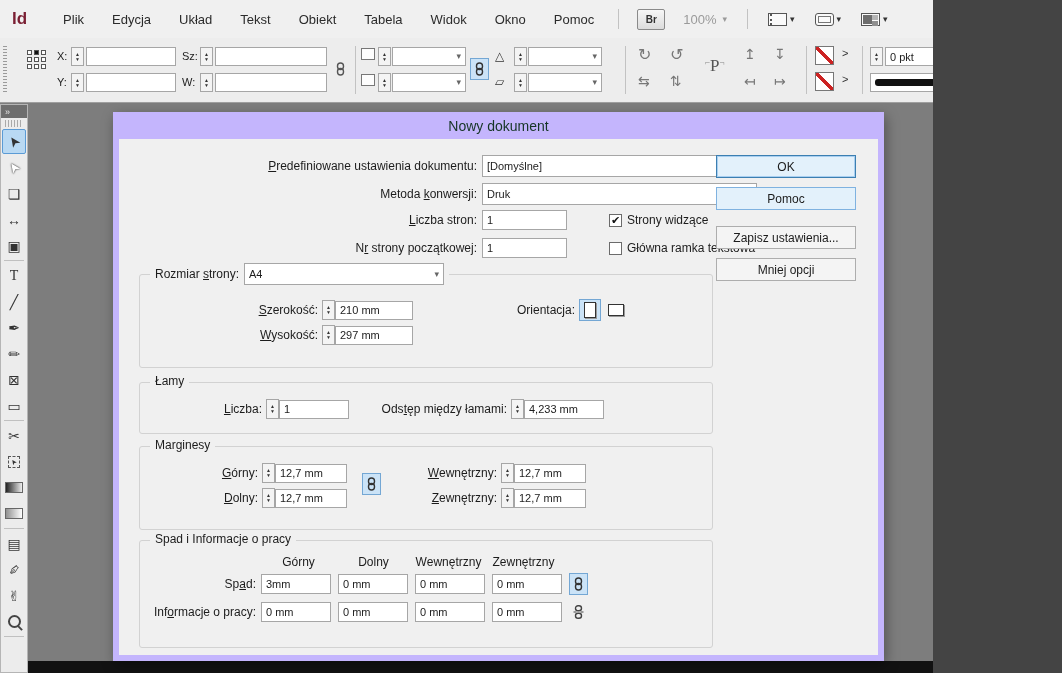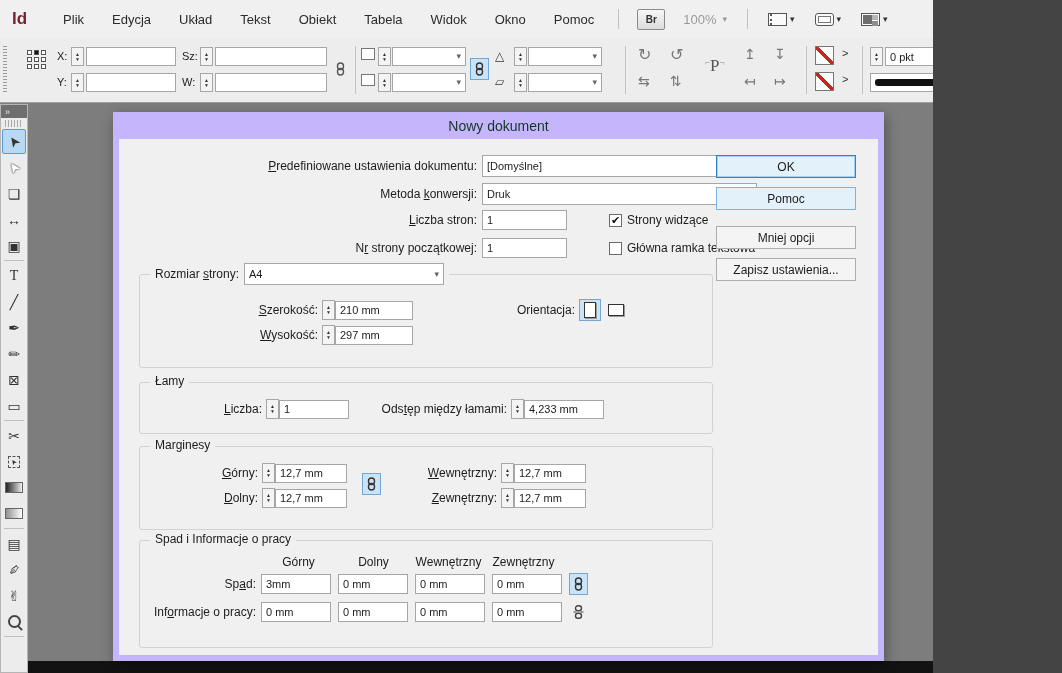--- a/index.html
+++ b/index.html
@@ -501,20 +501,20 @@
               <line x1="0.5" y1="7" x2="3.5" y2="7" stroke="#444" stroke-width="1"></line>
               <line x1="7.5" y1="7" x2="10.5" y2="7" stroke="#444" stroke-width="1"></line>
             </svg>
           </div>
         </div>
       </div>
 
       <div class="btncol">
         <div class="btn ok">OK</div>
         <div class="btn cancel">Pomoc</div>
+        <div class="btn">Zapisz ustawienia...</div>
         <div class="btn">Mniej opcji</div>
-        <div class="btn">Zapisz ustawienia...</div>
       </div>
 
     </div>
   </div>
 
 </div>
 
 </body></html>

